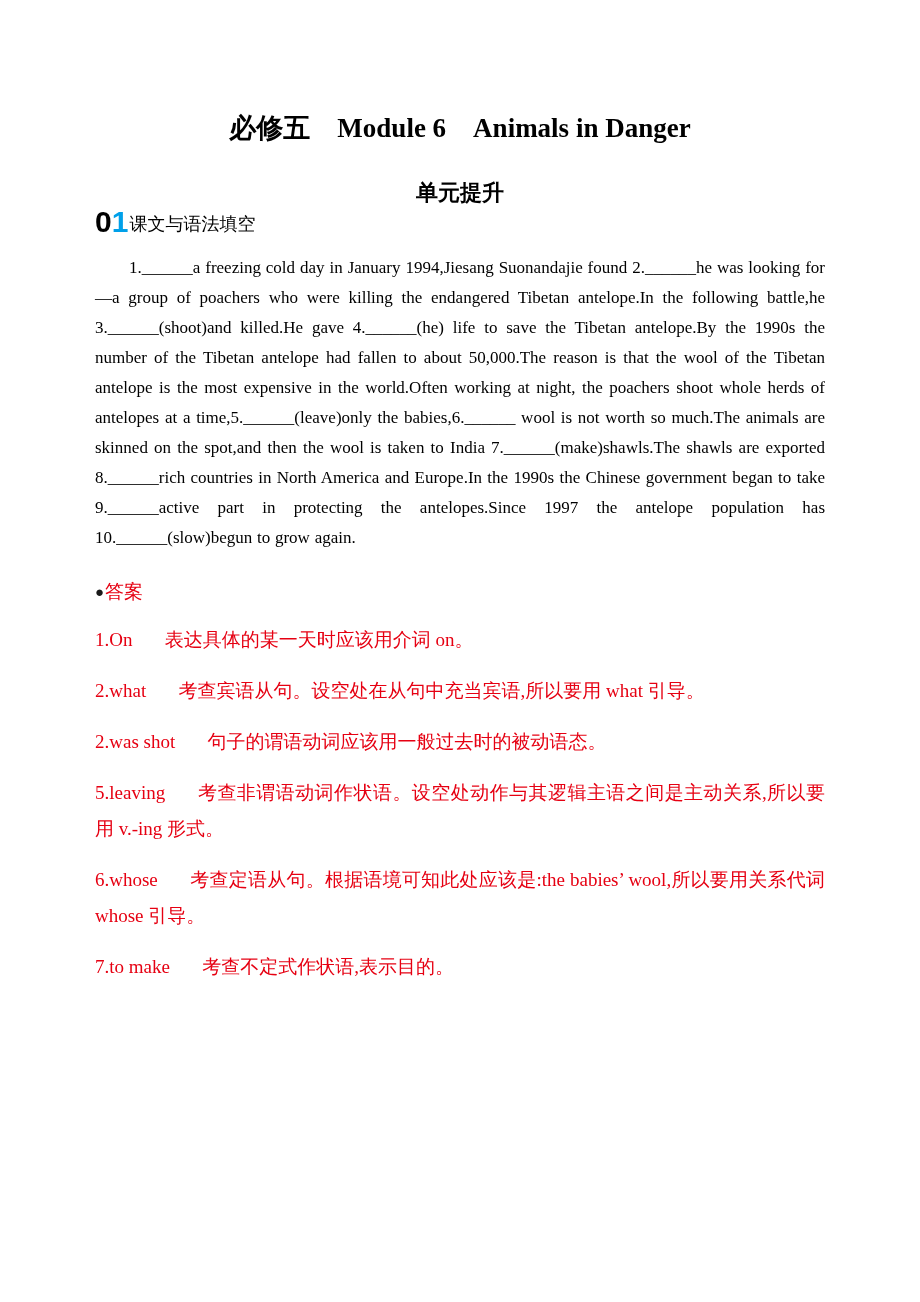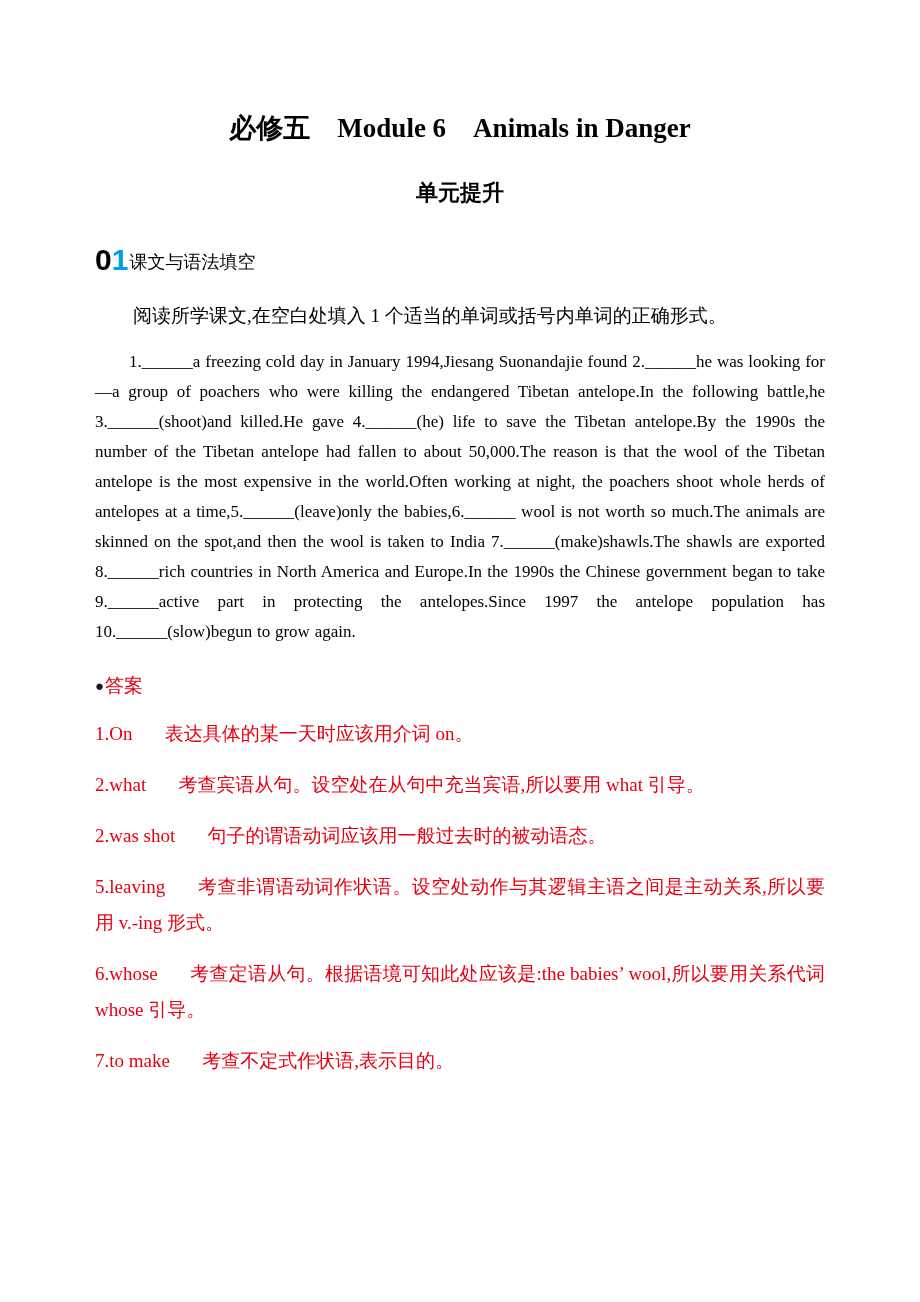--- a/index.html
+++ b/index.html
@@ -28,21 +28,20 @@
     line-height: 1.2;
   }
   .subtitle {
     margin: 36px 0 0 0;
     text-align: center;
     font-size: 22px;
     font-weight: bold;
     line-height: 1.2;
   }
   .section-head {
-    margin-top: 38px;
     line-height: 1;
   }
   .num {
     font-family: "Liberation Sans", sans-serif;
     font-size: 30px;
     font-weight: bold;
     letter-spacing: 0;
   }
   .num-black { color: #000000; }
   .num-blue  { color: #00a0e9; }
@@ -93,21 +92,20 @@
 <body>
 
 <div class="page">
 
   <h1 class="title">必修五　Module 6　Animals in Danger</h1>
 
   <h2 class="subtitle">单元提升</h2>
 
   <div class="section-head"><span class="num num-black">0</span><span class="num num-blue">1</span><span class="section-label">课文与语法填空</span></div>
 
-  <p class="instruction">阅读所学课文,在空白处填入 1 个适当的单词或括号内单词的正确形式。</p>
 
   <p class="cloze">1.______a freezing cold day in January 1994,Jiesang Suonandajie found 2.______he was looking for—a group of poachers who were killing the endangered Tibetan antelope.In the following battle,he 3.______(shoot)and killed.He gave 4.______(he) life to save the Tibetan antelope.By the 1990s the number of the Tibetan antelope had fallen to about 50,000.The reason is that the wool of the Tibetan antelope is the most expensive in the world.Often working at night, the poachers shoot whole herds of antelopes at a time,5.______(leave)only the babies,6.______ wool is not worth so much.The animals are skinned on the spot,and then the wool is taken to India 7.______(make)shawls.The shawls are exported 8.______rich countries in North America and Europe.In the 1990s the Chinese government began to take 9.______active part in protecting the antelopes.Since 1997 the antelope population has 10.______(slow)begun to grow again.</p>
 
   <div class="answers-head"><span class="bullet">●</span><span>答案</span></div>
 
   <p class="answer-item"><span class="answer-key">1.On</span><span>表达具体的某一天时应该用介词 on。</span></p>
 
   <p class="answer-item"><span class="answer-key">2.what</span><span>考查宾语从句。设空处在从句中充当宾语,所以要用 what 引导。</span></p>
 
   <p class="answer-item"><span class="answer-key">2.was shot</span><span>句子的谓语动词应该用一般过去时的被动语态。</span></p>

